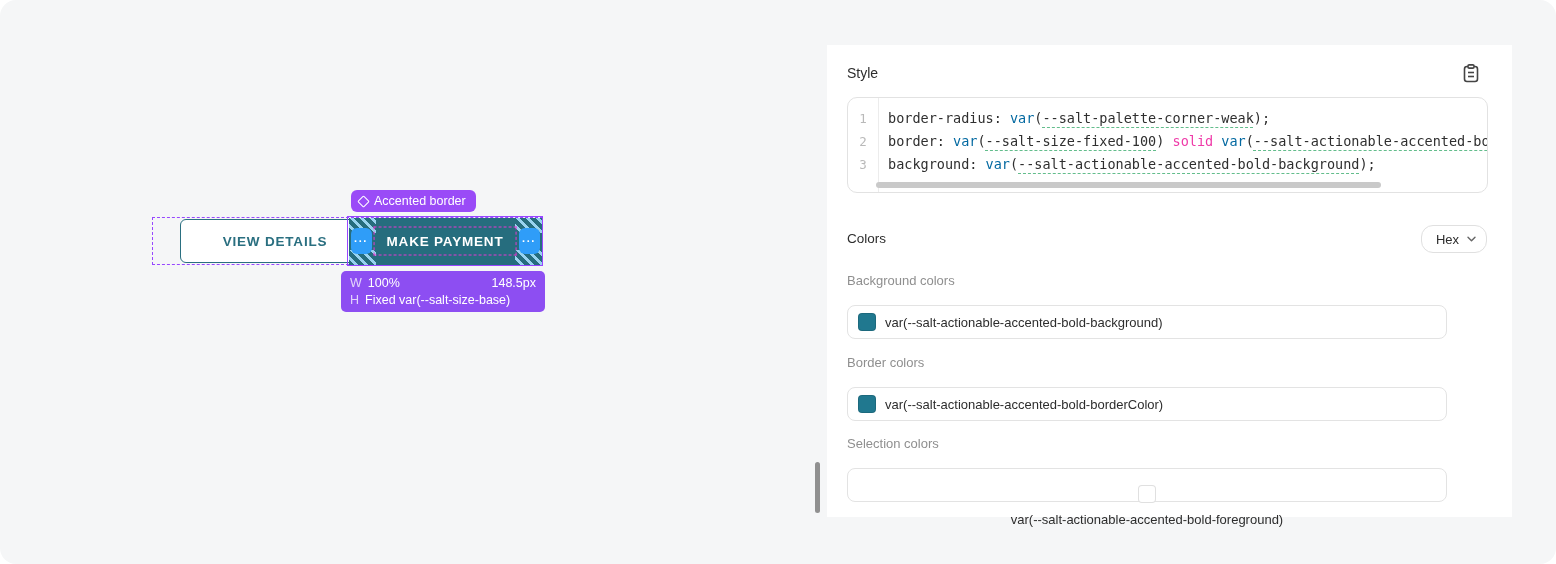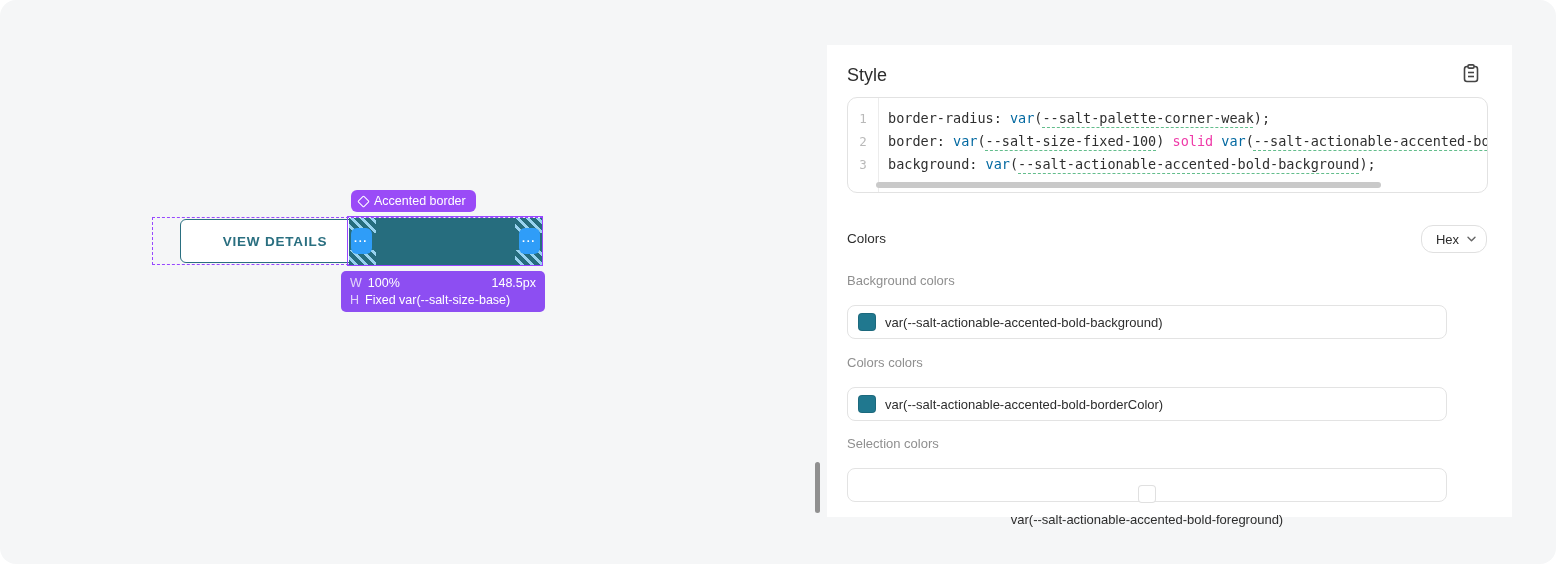--- a/index.html
+++ b/index.html
@@ -31,21 +31,21 @@
   .size-tip { position:absolute; left:341px; top:271px; width:204px; height:41px; background:#8d4ef2; border-radius:5px;
     padding:4px 9px; color:#ffffff; font-size:12.5px; line-height:16.5px; }
   .size-row { display:flex; gap:6px; white-space:nowrap; }
   .size-key { opacity:0.75; }
   .size-spacer { flex:1; }
 
   
   .panel { position:absolute; left:827px; top:45px; width:685px; height:472px; background:#ffffff; }
   .panel-scroll-thumb { position:absolute; left:815px; top:462px; width:5px; height:51px; background:#909090; border-radius:3px; cursor:grab; }
 
-  .style-title { position:absolute; left:20px; top:20px; font-size:18px; color:#2d2d2d; }
+  .style-title { position:absolute; left:20px; top:20px; font-size:14px; color:#2d2d2d; }
   .copy-btn { position:absolute; right:30px; top:17px; width:22px; height:22px; display:flex; align-items:center; justify-content:center; cursor:pointer; background:none; border:none; }
 
   .code-block { position:absolute; left:20px; top:52px; width:641px; height:96px; border:1px solid #e2e2e2; border-radius:10px;
     background:#ffffff; overflow:hidden; padding-top:9px; }
   .code-block::before { content:""; position:absolute; left:30px; top:0; bottom:0; width:1px; background:#ececec; }
   .code-line { display:flex; height:23px; line-height:23px; font-family:"DejaVu Sans Mono","Liberation Mono",monospace; font-size:13.5px; white-space:pre; }
   .ln { width:30px; flex:none; text-align:center; color:#b9b9b9; font-size:12.5px; }
   .code-content { padding-left:10px; overflow:hidden; }
   .tk-plain { color:#2f2f2f; }
   .tk-fn { color:#0369a1; }
@@ -89,20 +89,23 @@
       <div class="hatch tl"></div>
       <div class="hatch tr"></div>
       <div class="hatch bl"></div>
       <div class="hatch br"></div>
       <div class="handle left">
         <span>···</span>
       </div>
       <div class="handle right">
         <span>···</span>
       </div>
+      <div class="pay-text-box">
+        <span class="pay-label">MAKE PAYMENT</span>
+      </div>
     </div>
   </div>
 
   <div class="size-tip">
     <div class="size-row">
       <span class="size-key">W</span>
       <span>100%</span>
       <span class="size-spacer"></span>
       <span>148.5px</span>
     </div>
@@ -142,21 +145,21 @@
         <polyline points="1,1.2 4.5,4.8 8,1.2" fill="none" stroke="#666" stroke-width="1.4" stroke-linecap="round" stroke-linejoin="round"></polyline>
       </svg>
     </button>
 
     <div class="grp-label lbl-bg">Background colors</div>
     <div class="color-row row-bg">
       <span class="swatch" style="background-color: rgb(32, 120, 143);"></span>
       <span class="token-text">var(--salt-actionable-accented-bold-background)</span>
     </div>
 
-    <div class="grp-label lbl-border">Colors colors</div>
+    <div class="grp-label lbl-border">Border colors</div>
     <div class="color-row row-border">
       <span class="swatch" style="background-color: rgb(32, 120, 143);"></span>
       <span class="token-text">var(--salt-actionable-accented-bold-borderColor)</span>
     </div>
 
     <div class="grp-label lbl-sel">Selection colors</div>
     <div class="color-row row-sel">
       <span class="swatch" style="background-color: rgb(255, 255, 255);"></span>
       <span class="token-text">var(--salt-actionable-accented-bold-foreground)</span>
     </div>

